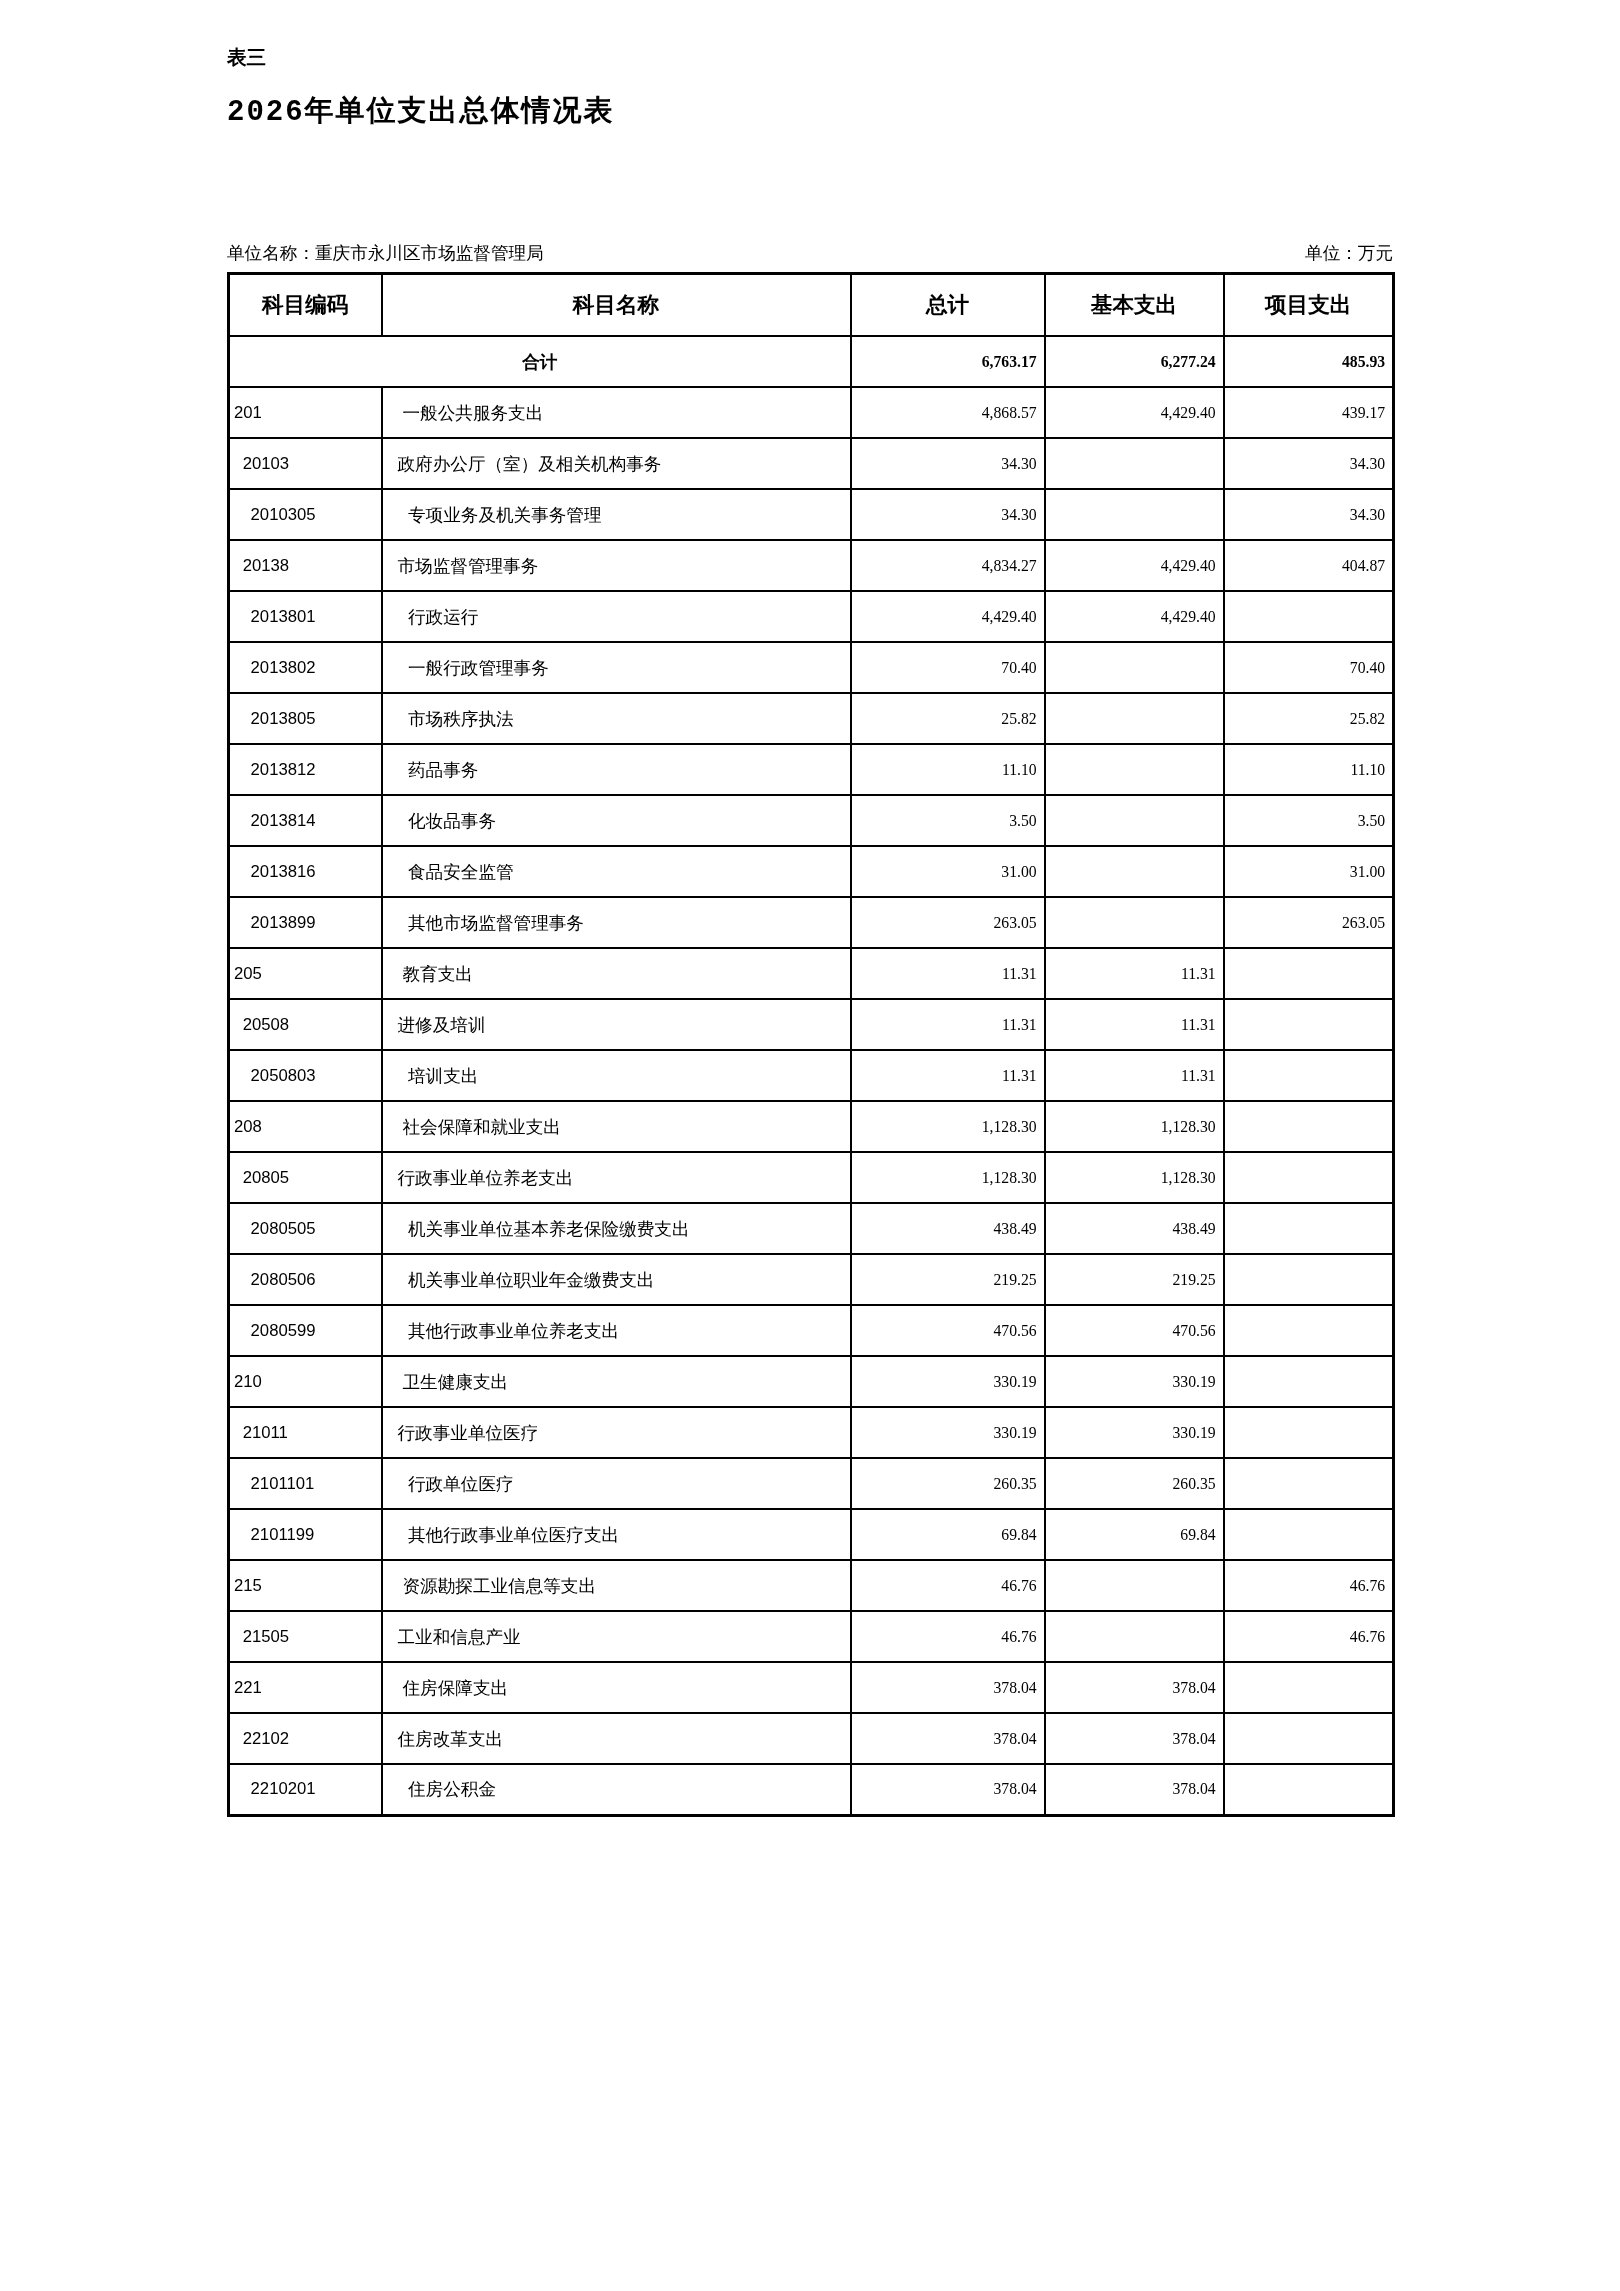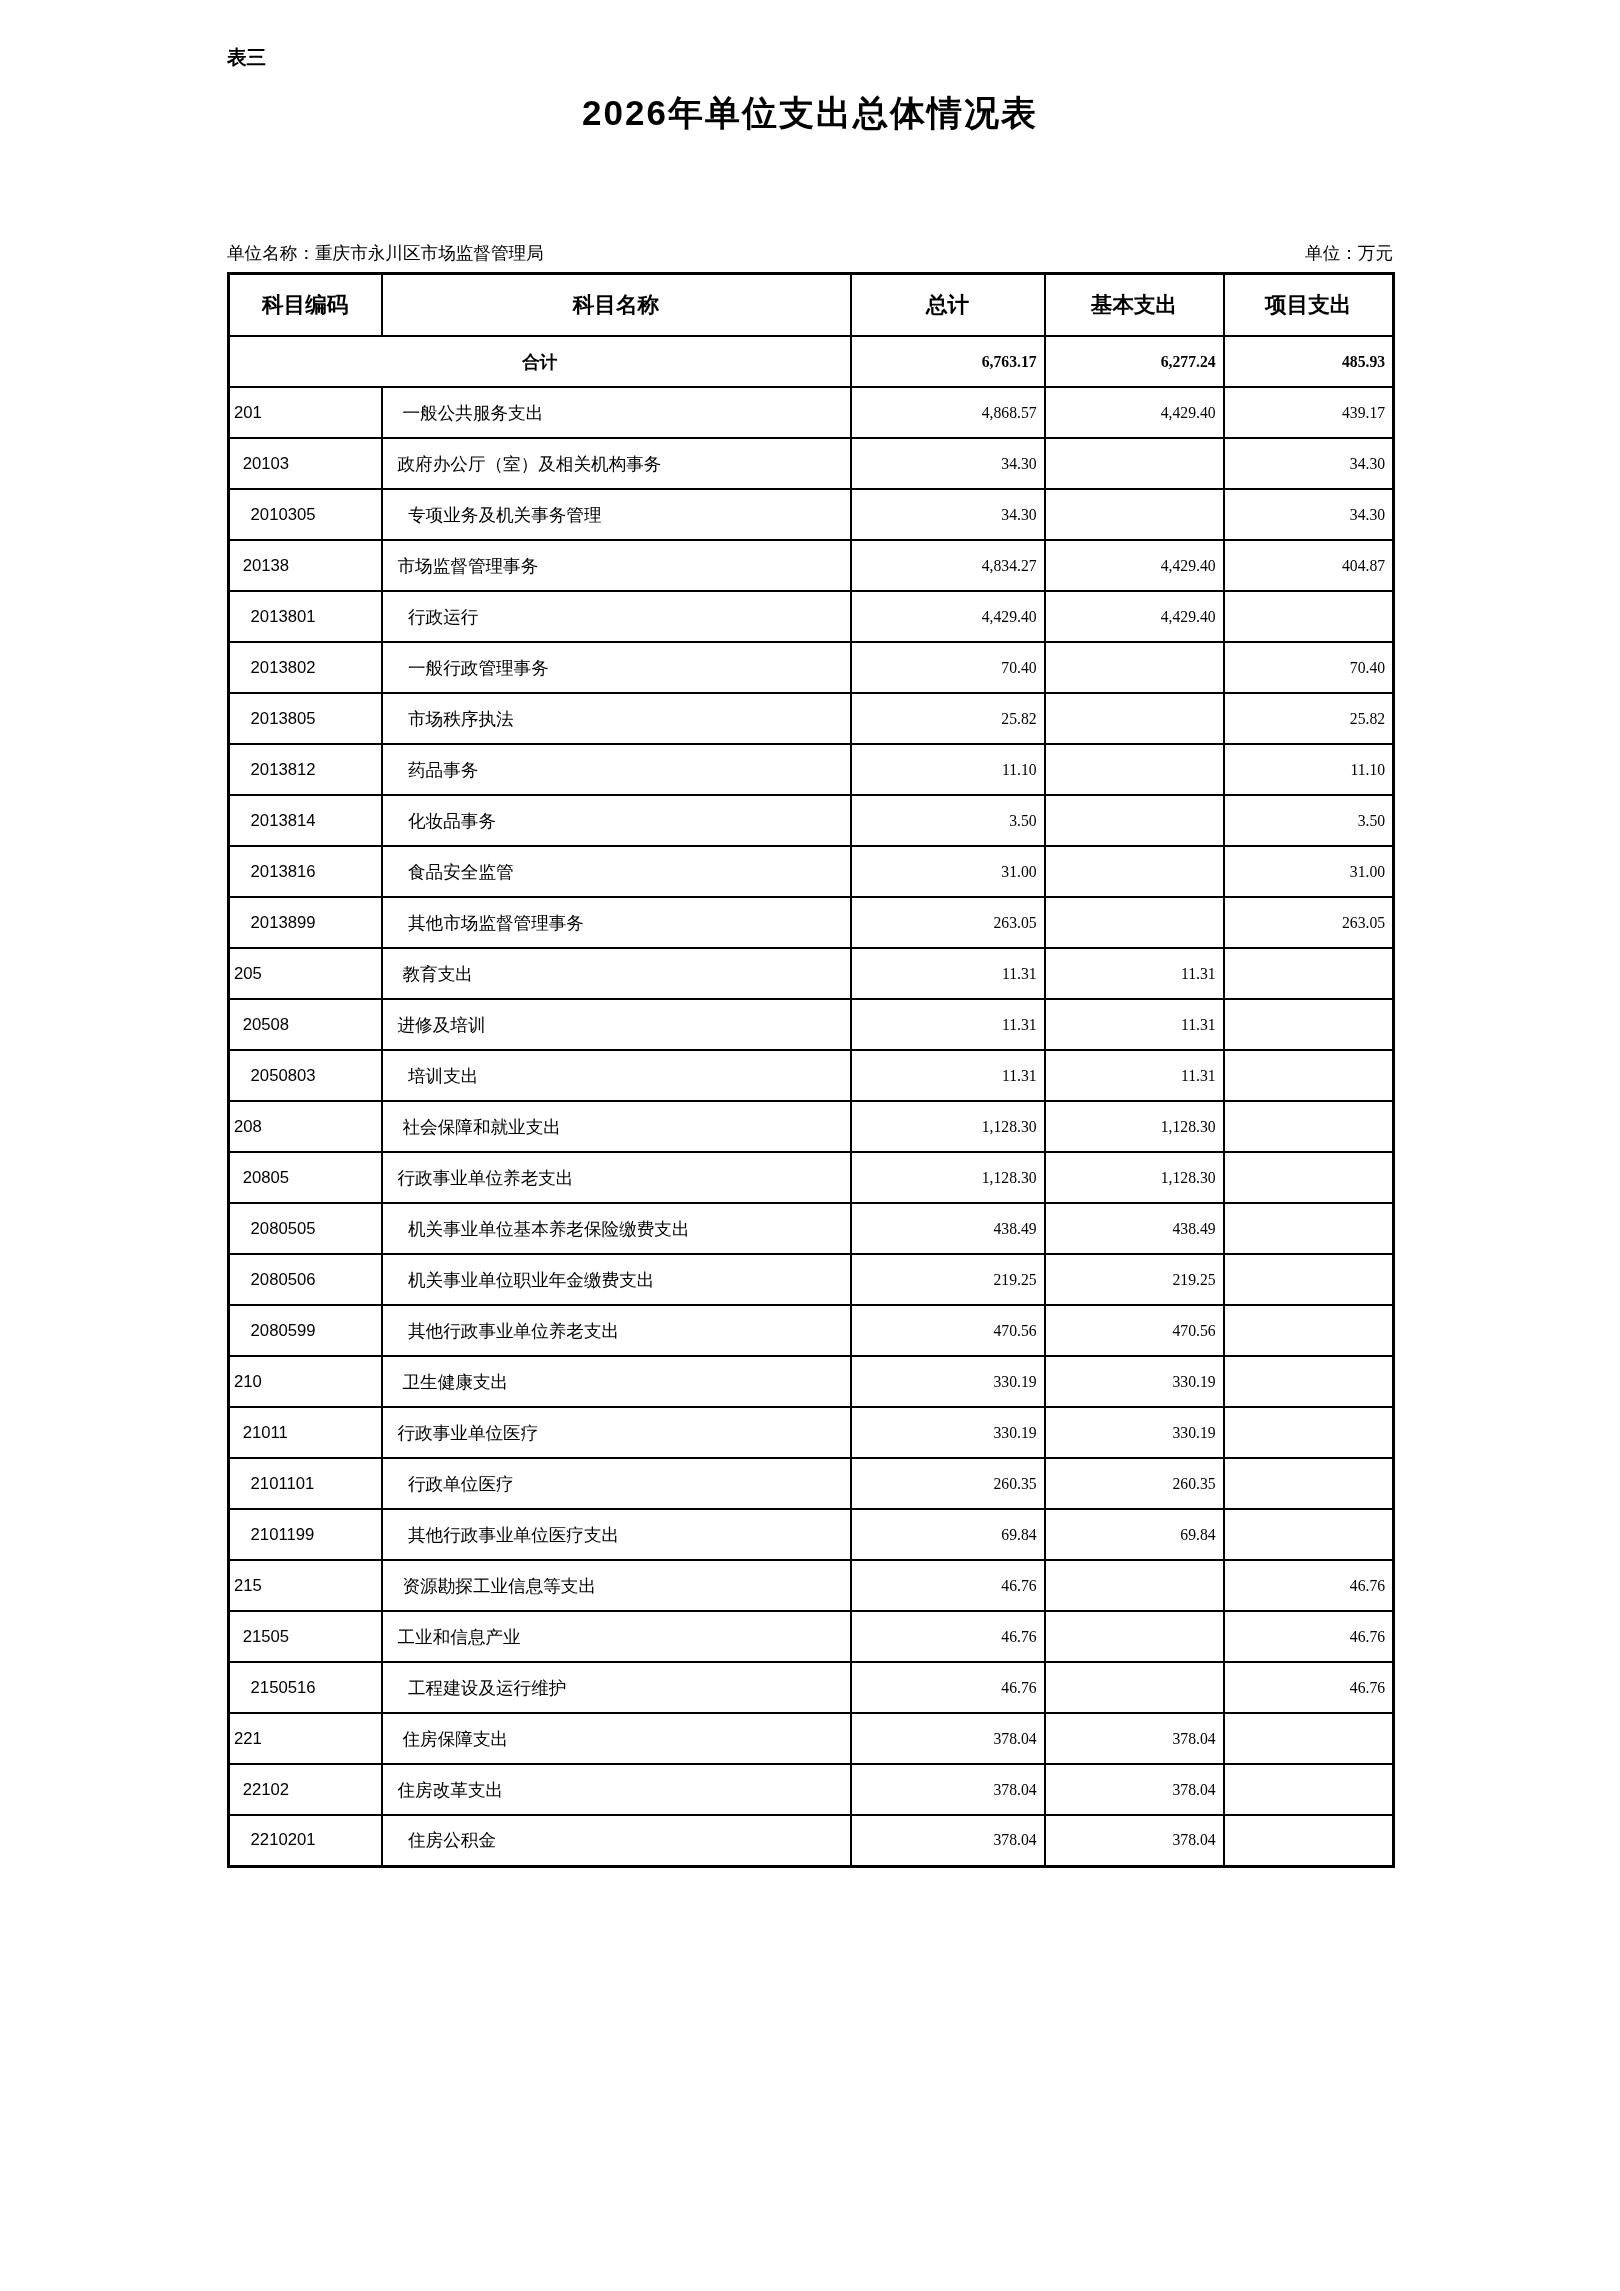--- a/index.html
+++ b/index.html
@@ -10,23 +10,23 @@
     font-family:"Liberation Serif","DejaVu Serif",serif;
     position:relative; overflow:hidden;
   }
   .doc { position:absolute; left:227px; top:0; width:1166px; }
   .table-label {
     margin-top:45px;
     font-family:"Liberation Sans","DejaVu Sans",sans-serif;
     font-size:19.6px; font-weight:700; line-height:25.5px;
   }
   .title {
-    margin:23.5px 0 0 0; text-align:center;
-    font-family:Liberation Sans, sans-serif;
-    font-size:35px; font-weight:700; line-height:37px; letter-spacing:2px;
+    margin:23.5px 0 0 0; 
+    font-family:Liberation Mono, monospace;
+    font-size:29px; font-weight:700; line-height:37px; letter-spacing:2px;
   }
   .meta {
     display:flex; justify-content:space-between; align-items:flex-end;
     margin-top:110px; font-size:17.6px; line-height:25.5px;
   }
   table.budget {
     border-collapse:collapse; table-layout:fixed;
     width:1164px; margin-top:5px;
     border:3.9px solid #000;
   }
@@ -256,27 +256,20 @@
     <td class="num">46.76</td>
   </tr>
         <tr>
     <td class="code c-lvl2">21505</td>
     <td class="name n-lvl2">工业和信息产业</td>
     <td class="num">46.76</td>
     <td class="num"></td>
     <td class="num">46.76</td>
   </tr>
         <tr>
-    <td class="code c-lvl3">2150516</td>
-    <td class="name n-lvl3">工程建设及运行维护</td>
-    <td class="num">46.76</td>
-    <td class="num"></td>
-    <td class="num">46.76</td>
-  </tr>
-        <tr>
     <td class="code c-lvl1">221</td>
     <td class="name n-lvl1">住房保障支出</td>
     <td class="num">378.04</td>
     <td class="num">378.04</td>
     <td class="num"></td>
   </tr>
         <tr>
     <td class="code c-lvl2">22102</td>
     <td class="name n-lvl2">住房改革支出</td>
     <td class="num">378.04</td>

